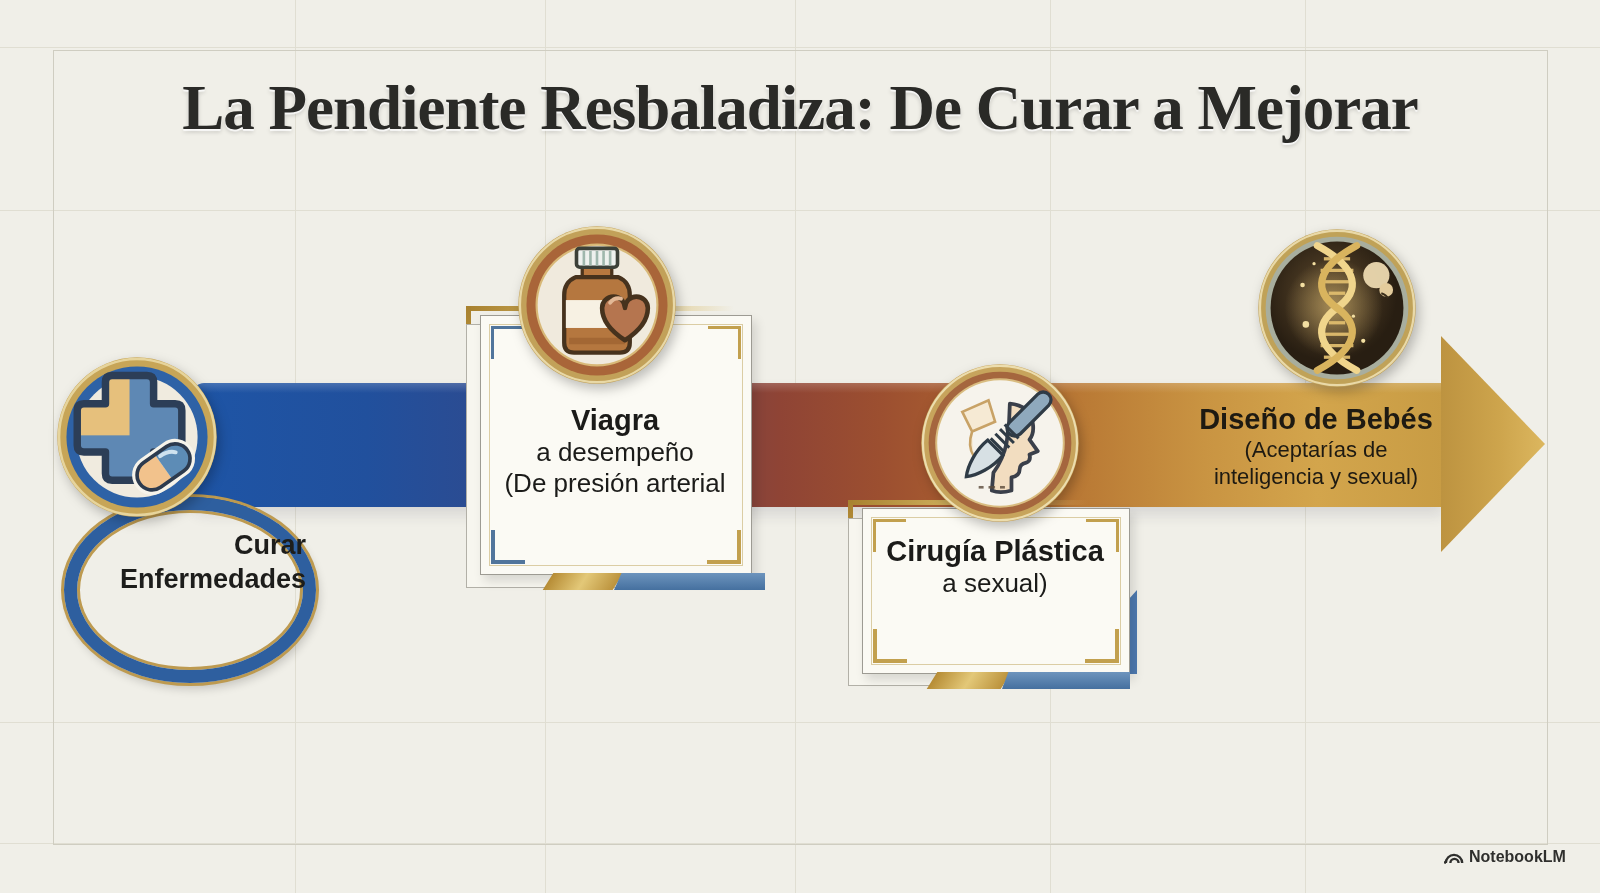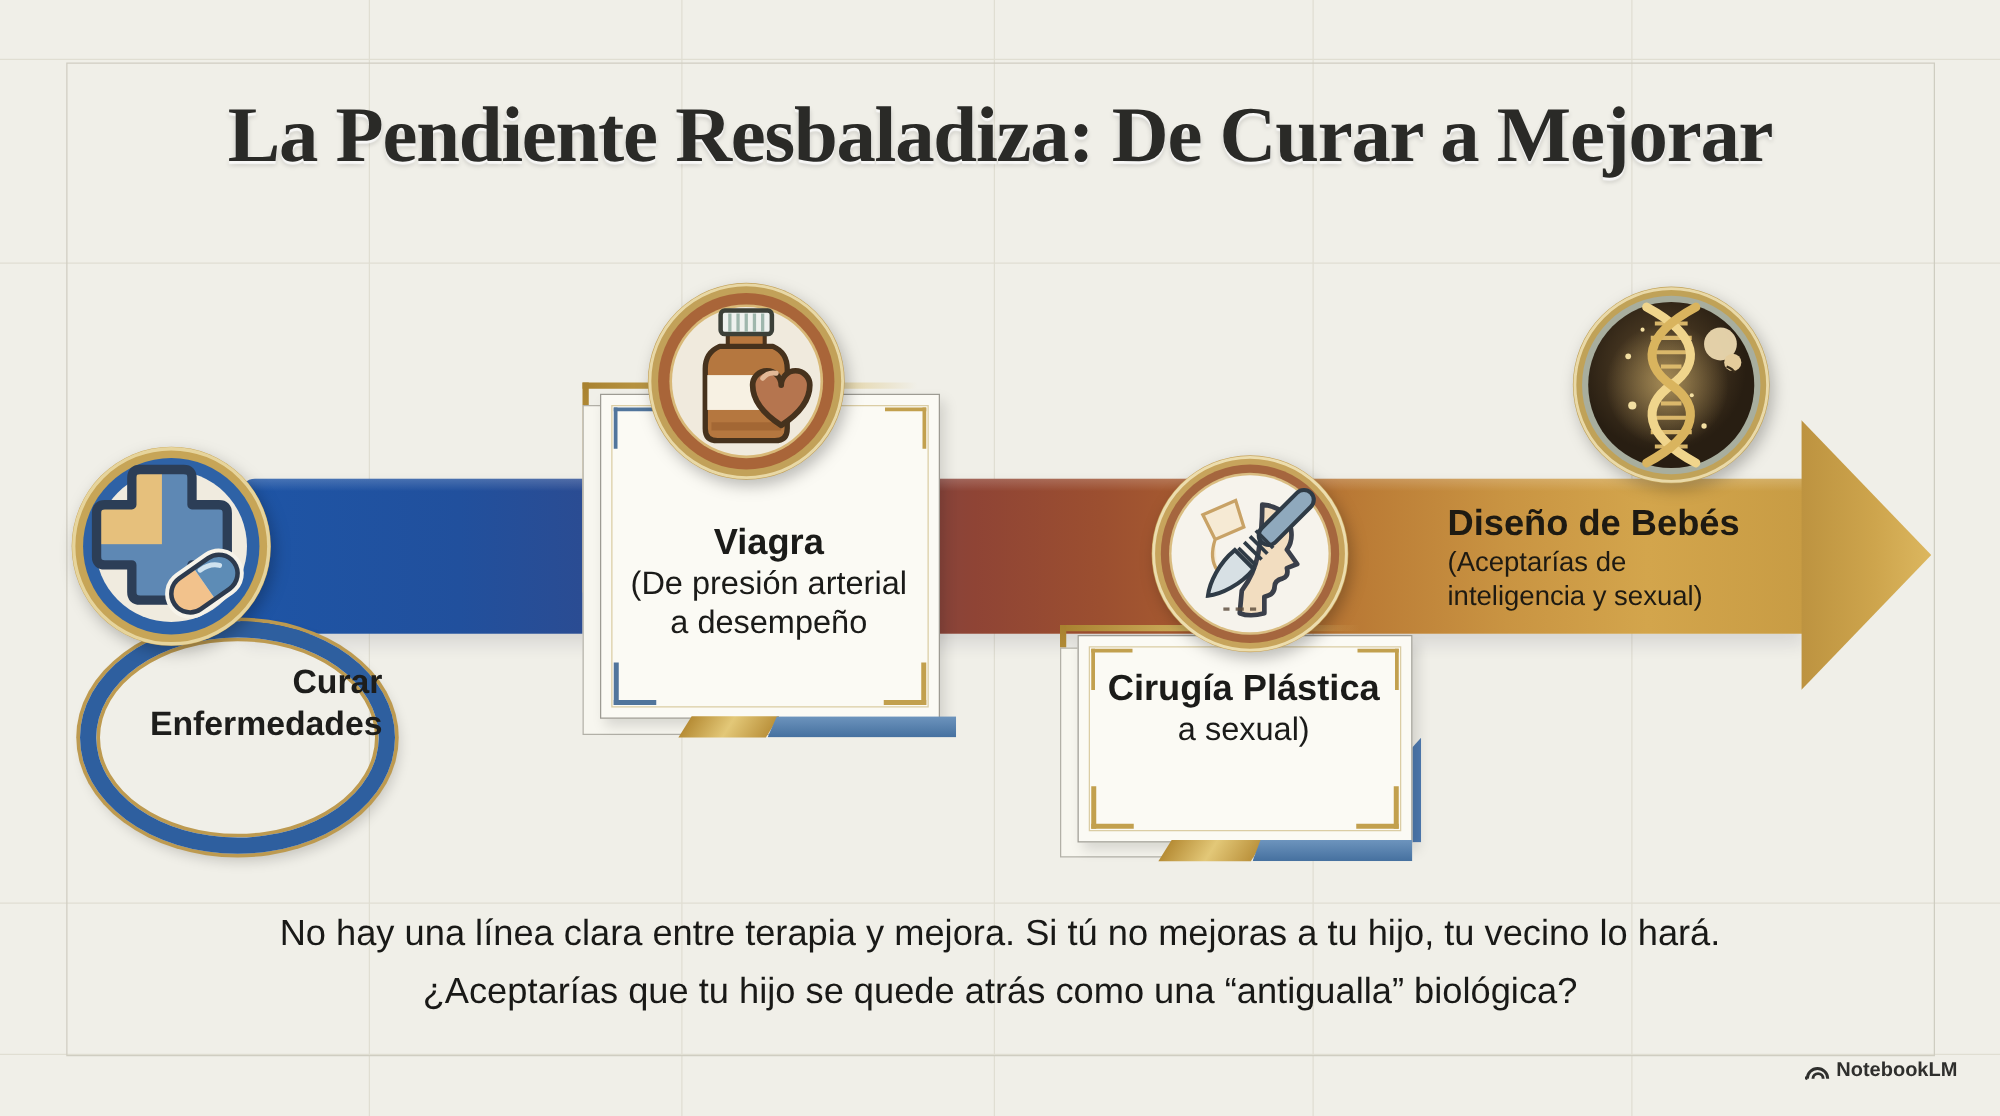--- a/index.html
+++ b/index.html
@@ -60,21 +60,21 @@
         background:linear-gradient(180deg,#6d94bd,#45709f);
         clip-path:polygon(5% 0,100% 0,100% 100%,0 100%);}
   .blue-wedge{position:absolute;background:#4e7ab0;
         clip-path:polygon(0 12%,100% 0,100% 100%,0 100%);}
 
   .card-text{position:absolute;text-align:center;color:#1b1b19;}
   .card-text .t{font-weight:bold;font-size:29px;line-height:33px;}
   .card-text .s{font-size:26px;line-height:31px;}
 
   
-  .stage4-text{position:absolute;left:1158px;top:402px;width:316px;text-align:left;color:#1e1a12;}
+  .stage4-text{position:absolute;left:1158px;top:402px;width:316px;text-align:center;color:#1e1a12;}
   .stage4-text .t{font-weight:bold;font-size:29px;line-height:34px;}
   .stage4-text .s{font-size:22px;line-height:27px;}
 
   
   .badge{position:absolute;filter:drop-shadow(3px 5px 6px rgba(0,0,0,.25));}
 
   
   .caption{position:absolute;left:100px;top:724px;width:1400px;text-align:center;
         font-size:29px;line-height:46px;color:#191917;font-weight:500;}
 
@@ -137,24 +137,24 @@
   <div class="card-back" style="left:466px;top:324px;width:272px;height:262px"></div>
   <div class="card" style="left:480px;top:315px;width:270px;height:258px">
     <div class="card-inner"></div>
     <div class="bracket b-tl blue-br" style="left:10px;top:10px"></div>
     <div class="bracket b-tr gold-br" style="right:10px;top:10px"></div>
     <div class="bracket b-bl blue-br" style="left:10px;bottom:10px"></div>
     <div class="bracket b-br gold-br" style="right:10px;bottom:10px"></div>
   </div>
   <div class="strip-gold" style="left:548px;top:573px;width:70px"></div>
   <div class="strip-blue" style="left:614px;top:573px;width:151px"></div>
-  <div class="card-text" style="left:480px;top:418px;width:270px">
+  <div class="card-text" style="left:480px;top:404px;width:270px">
     <div class="t">Viagra</div>
+    <div class="s">a desempeño</div>
     <div class="s">(De presión arterial</div>
-    <div class="s">a desempeño</div>
   </div>
   <div class="badge" style="left:515px;top:223px">
     <svg width="164" height="164" viewBox="0 0 100 100">
       <circle cx="50" cy="50" r="48" fill="#c2a159"></circle>
       <circle cx="50" cy="50" r="47" fill="none" stroke="#e8d8a6" stroke-width="1.4"></circle>
       <circle cx="50" cy="50" r="43" fill="#a96539"></circle>
       <circle cx="50" cy="50" r="37.5" fill="#d8b877"></circle>
       <circle cx="50" cy="50" r="36.2" fill="#f0eadd"></circle>
       <g>
         <rect x="41" y="26" width="18" height="8" fill="#b8783f" stroke="#4a331c" stroke-width="2"></rect>
@@ -262,24 +262,20 @@
       <g fill="#f3dfa2">
         <circle cx="29" cy="36" r="1.4"></circle>
           <circle cx="31" cy="60" r="2"></circle>
         <circle cx="66" cy="70" r="1.3"></circle>
           <circle cx="60" cy="55" r="1"></circle>
         <circle cx="36" cy="23" r="1"></circle>
       </g>
     </svg>
   </div>
 
-  <div class="caption">
-    <div>No hay una línea clara entre terapia y mejora. Si tú no mejoras a tu hijo, tu vecino lo hará.</div>
-    <div>¿Aceptarías que tu hijo se quede atrás como una “antigualla” biológica?</div>
-  </div>
 
   <div class="watermark">
     <span style="display:inline-flex">
       <svg width="20" height="16" viewBox="0 0 22 17">
         <path d="M2 14 A9 9 0 0 1 20 14" fill="none" stroke="#2f2f2d" stroke-width="2.6"></path>
         <path d="M7 14 A4.5 4.5 0 0 1 16 14" fill="none" stroke="#2f2f2d" stroke-width="2.6"></path>
         <path d="M2 14 q-1.5 0 -1.5 -2" fill="none" stroke="#2f2f2d" stroke-width="2.2"></path>
       </svg>
     </span>
     <span>NotebookLM</span>

